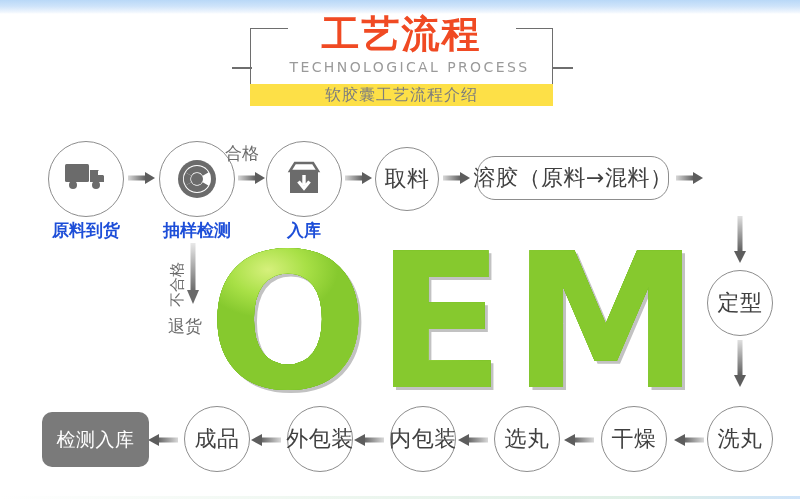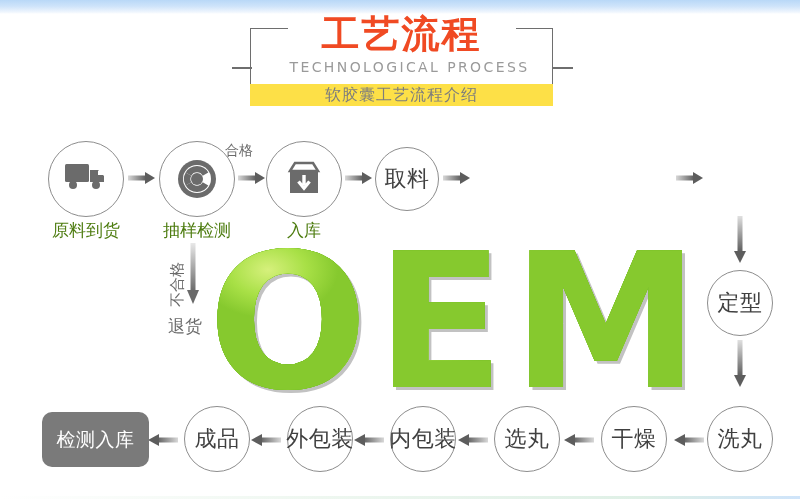--- a/index.html
+++ b/index.html
@@ -169,43 +169,44 @@
   }
   .node.filled {
     background: #7a7a7a;
     border: none;
     border-radius: 10px;
     color: #ffffff;
     font-size: 19px;
   }
   .node-label {
     position: absolute;
-    color: #4d7c0f;
+    color: #1d4ed8;
     font-size: 17px;
     white-space: nowrap;
     text-align: center;
+    font-weight: bold;
   }
 
   
   .icon-wrap { width: 46px; height: 40px; display:block; }
 
   
   .arrow-r, .arrow-l {
     position: absolute;
     height: 14px;
   }
   .arrow-d {
     position: absolute;
     width: 14px;
   }
 
   .small-lbl {
     position: absolute;
     color: #6a6a6a;
-    font-size: 14px;
+    font-size: 17px;
     white-space: nowrap;
   }
   .vert-lbl {
     position: absolute;
     color: #6a6a6a;
     font-size: 15px;
     white-space: nowrap;
     transform: rotate(-90deg);
     transform-origin: left top;
   }
@@ -322,20 +323,23 @@
           <linearGradient id="gr4" x1="0" x2="1">
             <stop offset="0" stop-color="#d8d8d8"></stop>
             <stop offset="1" stop-color="#5d5d5d"></stop>
           </linearGradient>
         </defs>
       <rect x="0" y="4.5" width="18" height="5" fill="url(#gr4)"></rect>
       <path d="M17 1 L27 7 L17 13 z" fill="#5d5d5d"></path>
     </svg>
   </div>
 
+  <div class="node pill" style="left:477px; top:156px; width:192px; height:44px;">
+    <span>溶胶（原料→混料）</span>
+  </div>
 
   <div class="arrow-r" style="left:676px; top:170px; width:28px;">
     <svg viewBox="0 0 28 14" width="28" height="14">
       <defs>
           <linearGradient id="gr5" x1="0" x2="1">
             <stop offset="0" stop-color="#d8d8d8"></stop>
             <stop offset="1" stop-color="#5d5d5d"></stop>
           </linearGradient>
         </defs>
       <rect x="0" y="4.5" width="18" height="5" fill="url(#gr5)"></rect>

